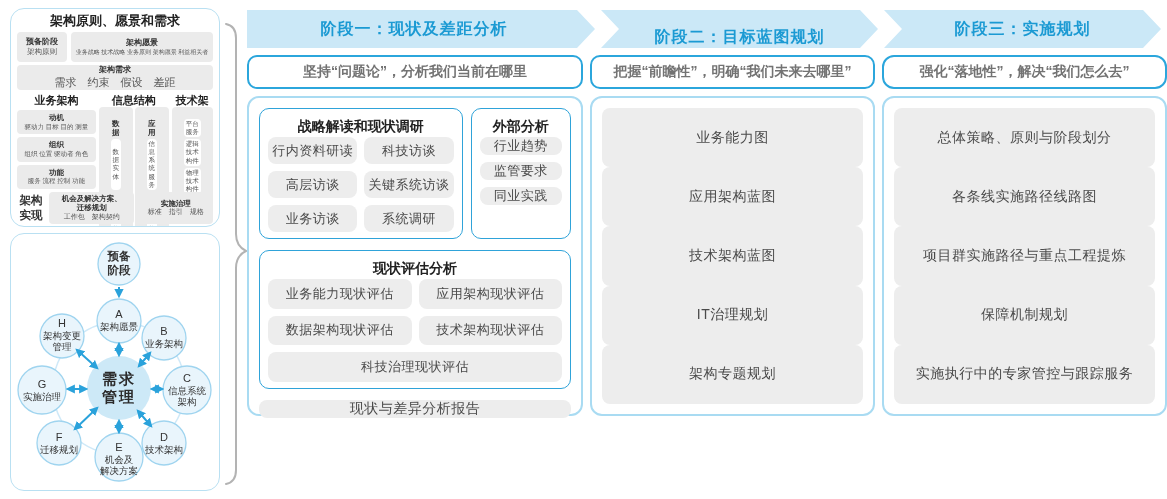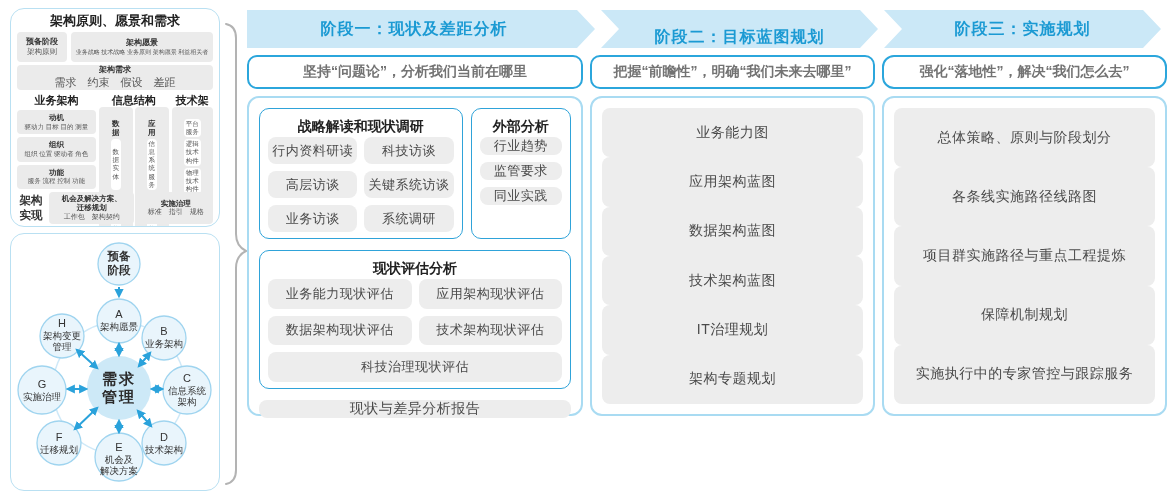--- a/index.html
+++ b/index.html
@@ -320,21 +320,20 @@
         <div class="gitem span2">科技治理现状评估</div>
       </div>
     </div>
     <div class="gitem report">现状与差异分析报告</div>
   </div>
 
   <div class="container cont2">
     <div class="list">
       <div class="gitem">业务能力图</div>
       <div class="gitem">应用架构蓝图</div>
-      <div class="gitem">数据架构蓝图</div>
       <div class="gitem">技术架构蓝图</div>
       <div class="gitem">IT治理规划</div>
       <div class="gitem">架构专题规划</div>
     </div>
   </div>
 
   <div class="container cont3">
     <div class="list">
       <div class="gitem">总体策略、原则与阶段划分</div>
       <div class="gitem">各条线实施路径线路图</div>

